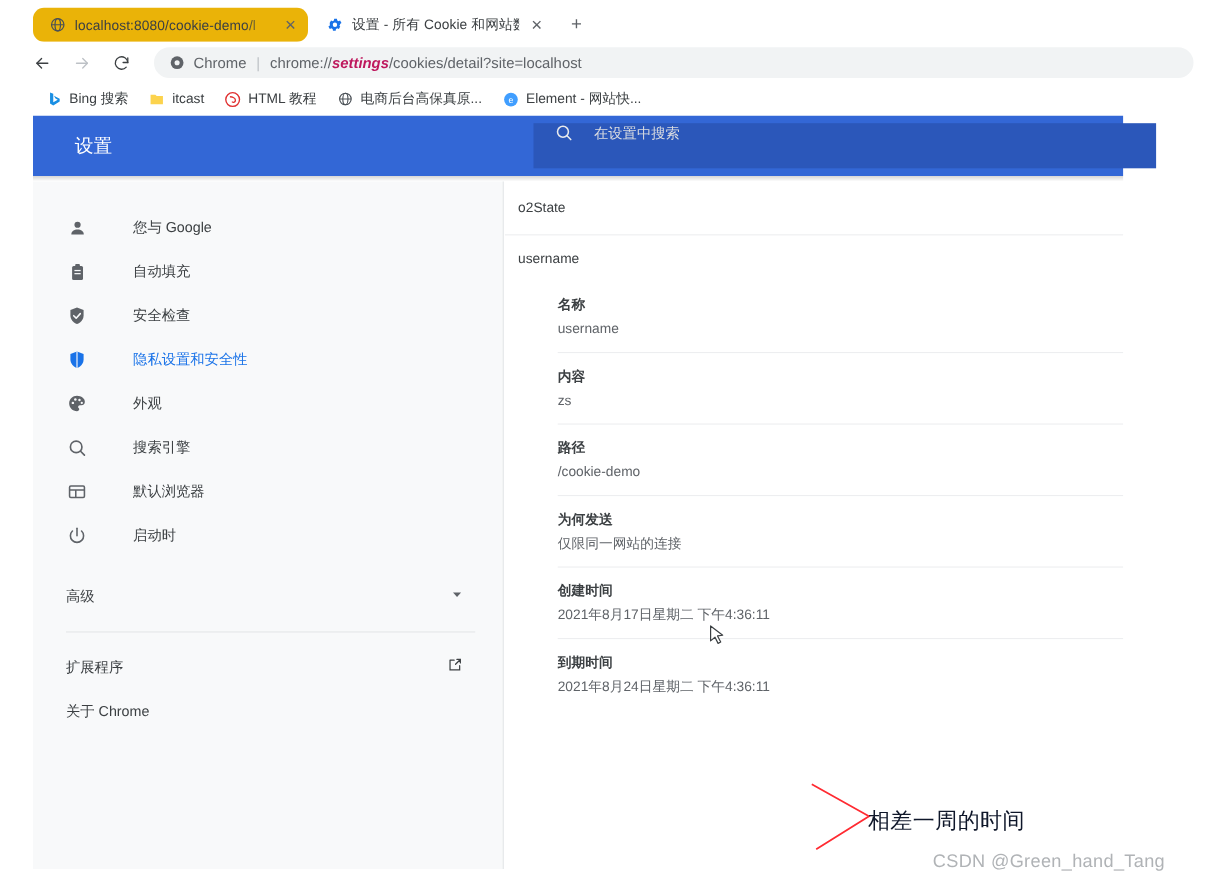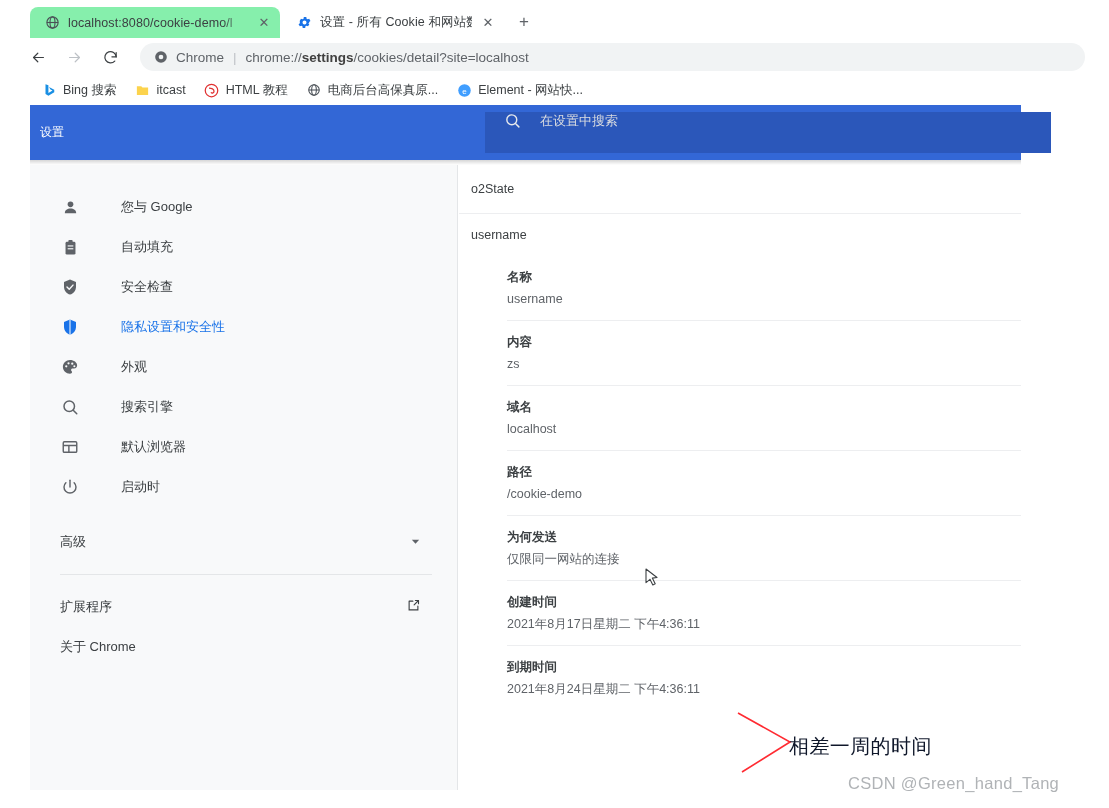--- a/index.html
+++ b/index.html
@@ -16,21 +16,21 @@
   .chrome-top {
     position: absolute; left:0; top:0; width:1109px; height:38px;
     background:#ffffff;
   }
   .tabstrip { position:absolute; left:0; top:0; height:38px; width:1109px; display:flex; align-items:flex-end; }
   .tab {
     height:31px; display:flex; align-items:center; gap:8px;
     padding:0 8px 0 14px; border-radius:8px 8px 0 0;
     font-size:12.5px; color:#3c4043; position:relative;
   }
-  .tab.inactive { background:#86efac; margin-left:30px; width:250px; }
+  .tab.inactive { background:#eab308; margin-left:30px; width:250px;border-radius:10px; }
   .tab.active { background:#ffffff; width:222px; margin-left:2px; }
   .tab-favicon { width:16px; height:16px; flex:0 0 16px; display:flex; align-items:center; justify-content:center; }
   .tab-title { flex:1; white-space:nowrap; overflow:hidden; font-size:12.5px; letter-spacing:.1px; }
   .tab.inactive .tab-title {
     -webkit-mask-image: linear-gradient(to right, #000 86%, transparent 100%);
     mask-image: linear-gradient(to right, #000 86%, transparent 100%);
   }
   .tab-close { width:16px; height:16px; flex:0 0 16px; color:#5f6368; font-size:13px; line-height:16px; text-align:center; }
   .newtab { width:28px; height:28px; margin-left:6px; margin-bottom:2px; color:#5f6368; font-size:17px;
             display:flex; align-items:center; justify-content:center; }
@@ -40,36 +40,36 @@
   .navbtn:first-child { margin-left:24px; }
   .omnibox {
     margin-left:16px; height:28px; flex:1; margin-right:24px;
     background:#f1f3f4; border-radius:14px; display:flex; align-items:center; padding:0 14px;
     font-size:13.5px; color:#3c4043; gap:7px;
   }
   .omnibox .chrome-ico { width:15px; height:15px; flex:0 0 15px; }
   .omni-scheme { color:#5f6368; }
   .omni-sep { color:#bdc1c6; margin:0 2px; }
   .omni-url { color:#5f6368; white-space:nowrap; }
-  .omni-url b { color:#404040; font-weight:bold; }
+  .omni-url b { color:#be185d; font-weight:bold;font-style:italic; }
 
   .bookmarks { position:absolute; left:0; top:76px; width:1109px; height:28px; background:#ffffff;
                display:flex; align-items:center; padding-left:34px; gap:4px; }
   .bm { display:flex; align-items:center; gap:6px; padding:3px 7px; border-radius:4px;
         font-size:12.5px; color:#3c4043; white-space:nowrap; }
   .bm-ico { width:16px; height:16px; flex:0 0 16px; display:flex; align-items:center; justify-content:center; }
 
   
   .viewport { position:absolute; left:0; top:105px; width:1109px; height:703px; background:#ffffff; overflow:hidden; }
 
   .settings-header {
     position:absolute; left:30px; top:0; width:991px; height:55px; background:#3367d6;
     display:flex; align-items:center;
   }
-  .settings-title { color:#ffffff; font-size:12px; margin-left:10px; width:400px; font-weight:500; }
+  .settings-title { color:#ffffff; font-size:17px; margin-left:38px; width:400px; font-weight:500; }
   .search-wrap {
     position:absolute; left:455px; top:7px; width:566px; height:41px;
     background:#2b57ba; display:flex; align-items:flex-start; padding-left:19px; gap:18px;
   }
   .search-icon { width:18px; height:18px; flex:0 0 18px; color:#e8eaed; }
   .search-ph { font-size:13px; color:#dadce0; }
 
   .hdr-shadow { position:absolute; left:30px; top:55px; width:991px; height:5px;
                 background: linear-gradient(to bottom, rgba(0,0,0,.16), rgba(0,0,0,0)); }
 
@@ -359,24 +359,20 @@
       <div class="detail-block">
         <div class="detail-row">
           <div class="d-label">名称</div>
           <div class="d-value">username</div>
         </div>
         <div class="detail-row">
           <div class="d-label">内容</div>
           <div class="d-value">zs</div>
         </div>
         <div class="detail-row">
-          <div class="d-label">域名</div>
-          <div class="d-value">localhost</div>
-        </div>
-        <div class="detail-row">
           <div class="d-label">路径</div>
           <div class="d-value">/cookie-demo</div>
         </div>
         <div class="detail-row">
           <div class="d-label">为何发送</div>
           <div class="d-value">仅限同一网站的连接</div>
         </div>
         <div class="detail-row">
           <div class="d-label">创建时间</div>
           <div class="d-value">2021年8月17日星期二 下午4:36:11</div>

